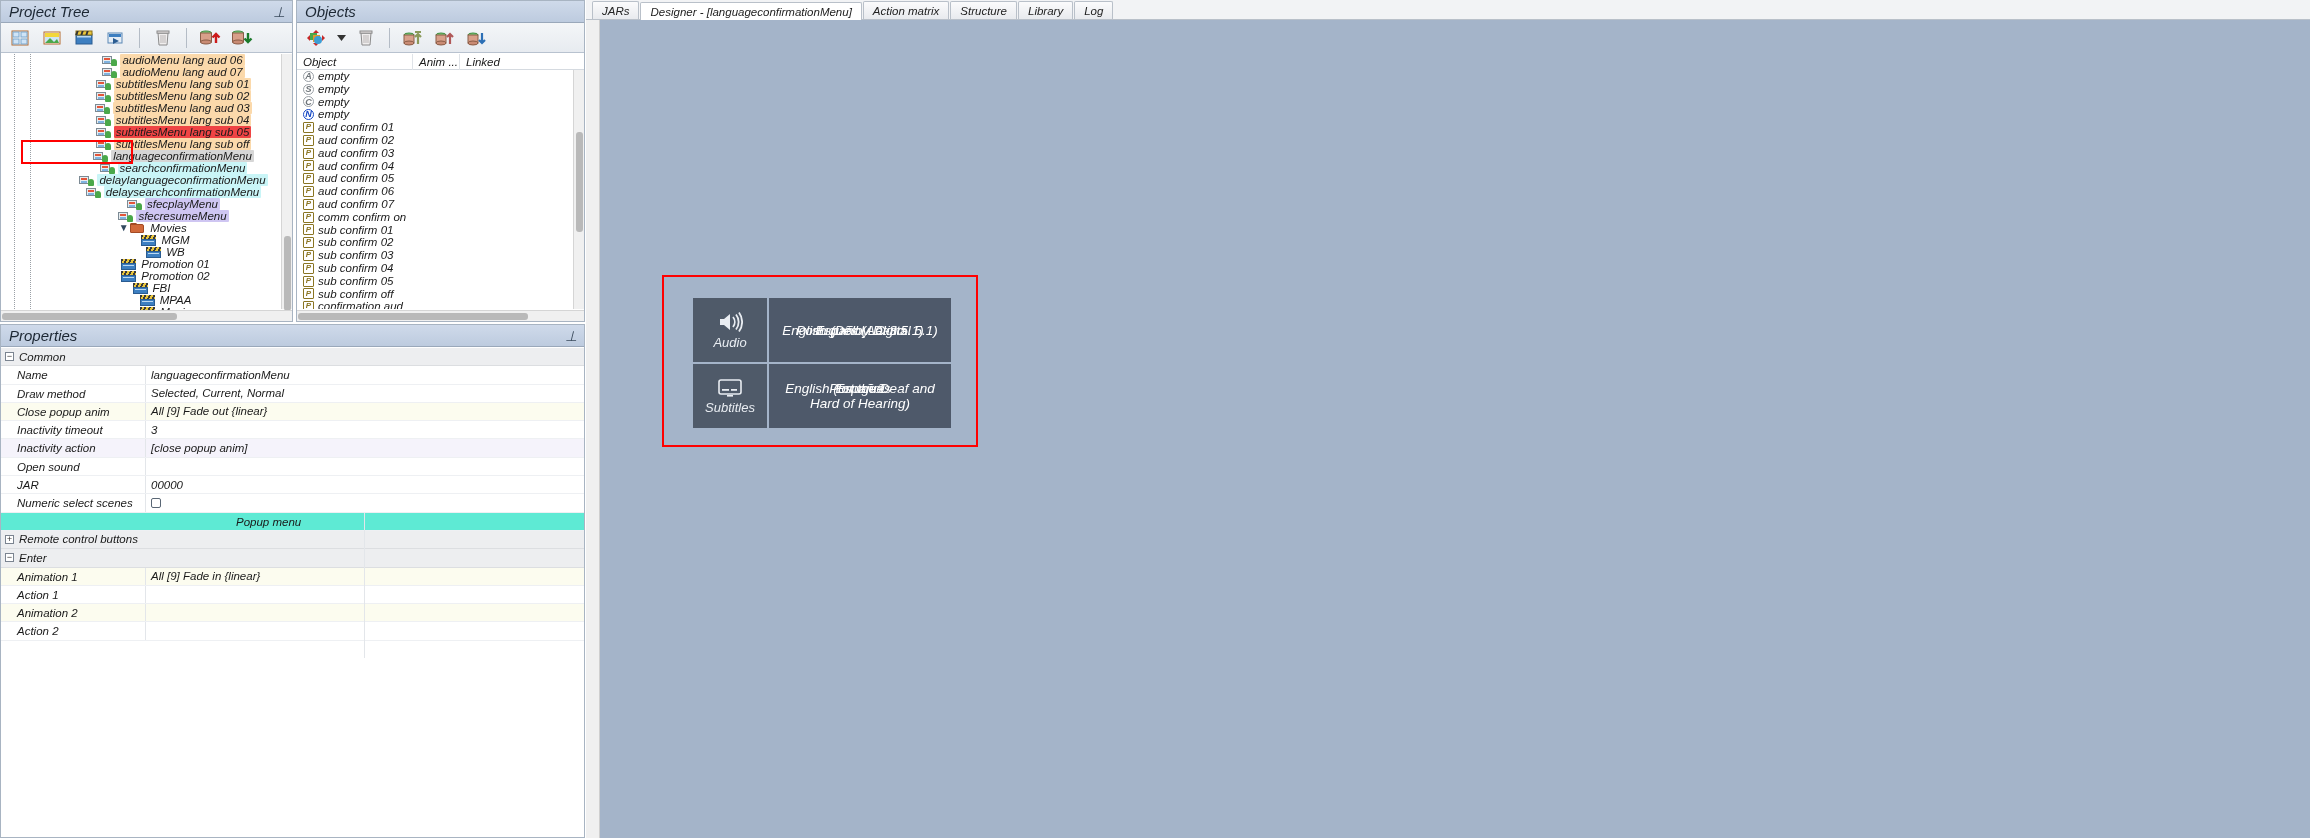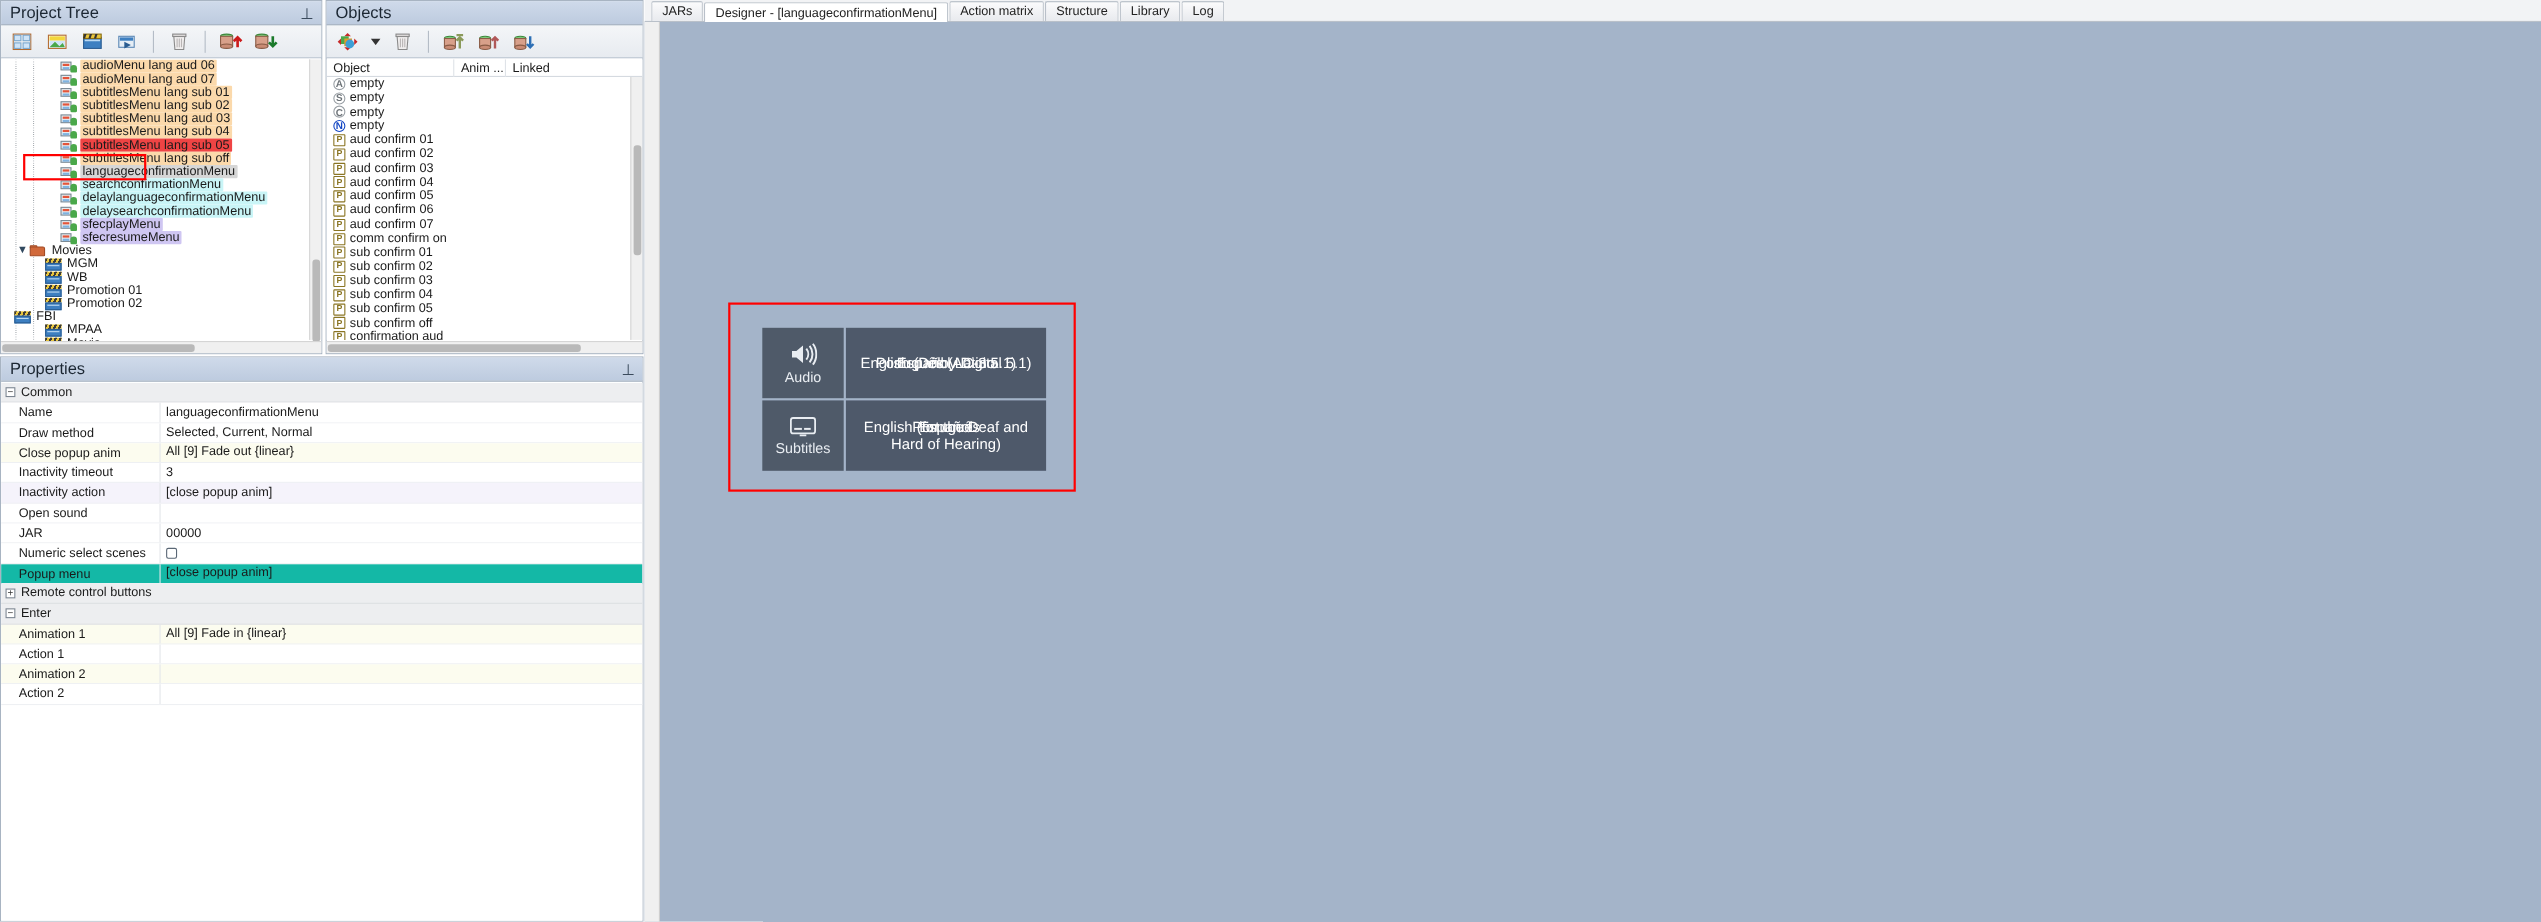--- a/index.html
+++ b/index.html
@@ -5,21 +5,21 @@
   * { box-sizing: border-box; }
   html, body {
     margin: 0; padding: 0;
     width: 2310px; height: 838px;
     background: #ffffff;
     font-family: "Liberation Sans", sans-serif;
     font-size: 15px;
     color: #1a1a1a;
     overflow: hidden;
   }
-  #root { position: relative; width: 2310px; height: 838px; }
+  #root { position: relative; width: 2310px; height: 838px; font-style: italic; }
 
   
   .panel { position: absolute; background: #ffffff; border: 1px solid #a8b4c2; }
   .panel-title {
     height: 22px; line-height: 22px;
     background: linear-gradient(to bottom, #cfdaea 0%, #bdcbdf 100%);
     border-bottom: 1px solid #9aa8ba;
     padding-left: 8px;
     font-size: 15px; color: #1c2733;
     display: flex; align-items: center;
@@ -60,20 +60,21 @@
     background: #f0f0f0; border-top: 1px solid #d5d5d5;
   }
   .tree-scroll-h .thumb {
     position: absolute; top: 2px; height: 7px; left: 1px; width: 175px;
     background: #b9b9b9; border-radius: 3px;
   }
   .tnode {
     height: 12px; display: flex; align-items: center;
     font-size: 11.5px; white-space: nowrap; line-height: 12px;
     position: relative;
+    justify-content: center;
   }
   .tnode .lbl { padding: 0 2px; border-radius: 1px; }
   .tnode .ico { width: 15px; height: 11px; margin-right: 3px; flex: 0 0 auto; position: relative; }
   .exp {
     width: 11px; height: 11px; margin-right: 1px; flex: 0 0 auto;
     display: flex; align-items: center; justify-content: center;
     font-size: 10px; color: #31495f;
   }
 
   
@@ -599,21 +600,21 @@
           <div class="prow" style="background: rgb(255, 255, 255);">
             <span class="pname">JAR</span>
             <span class="pval">00000</span>
           </div>
           <div class="prow" style="background: rgb(255, 255, 255);">
             <span class="pname">Numeric select scenes</span>
             <span class="pval">
               <span class="cb"></span>
             </span>
           </div>
-          <div class="prow" style="background: #14b8a6;">
+          <div class="prow" style="background: #5eead4; flex-direction: column;">
             <span class="pname">Popup menu</span>
             <span class="pval">[close popup anim]</span>
           </div>
           <div class="prow group">
             <span class="pname">
               <span class="gtoggle">+</span>
               <span>Remote control buttons</span>
             </span>
           </div>
           <div class="prow group">

